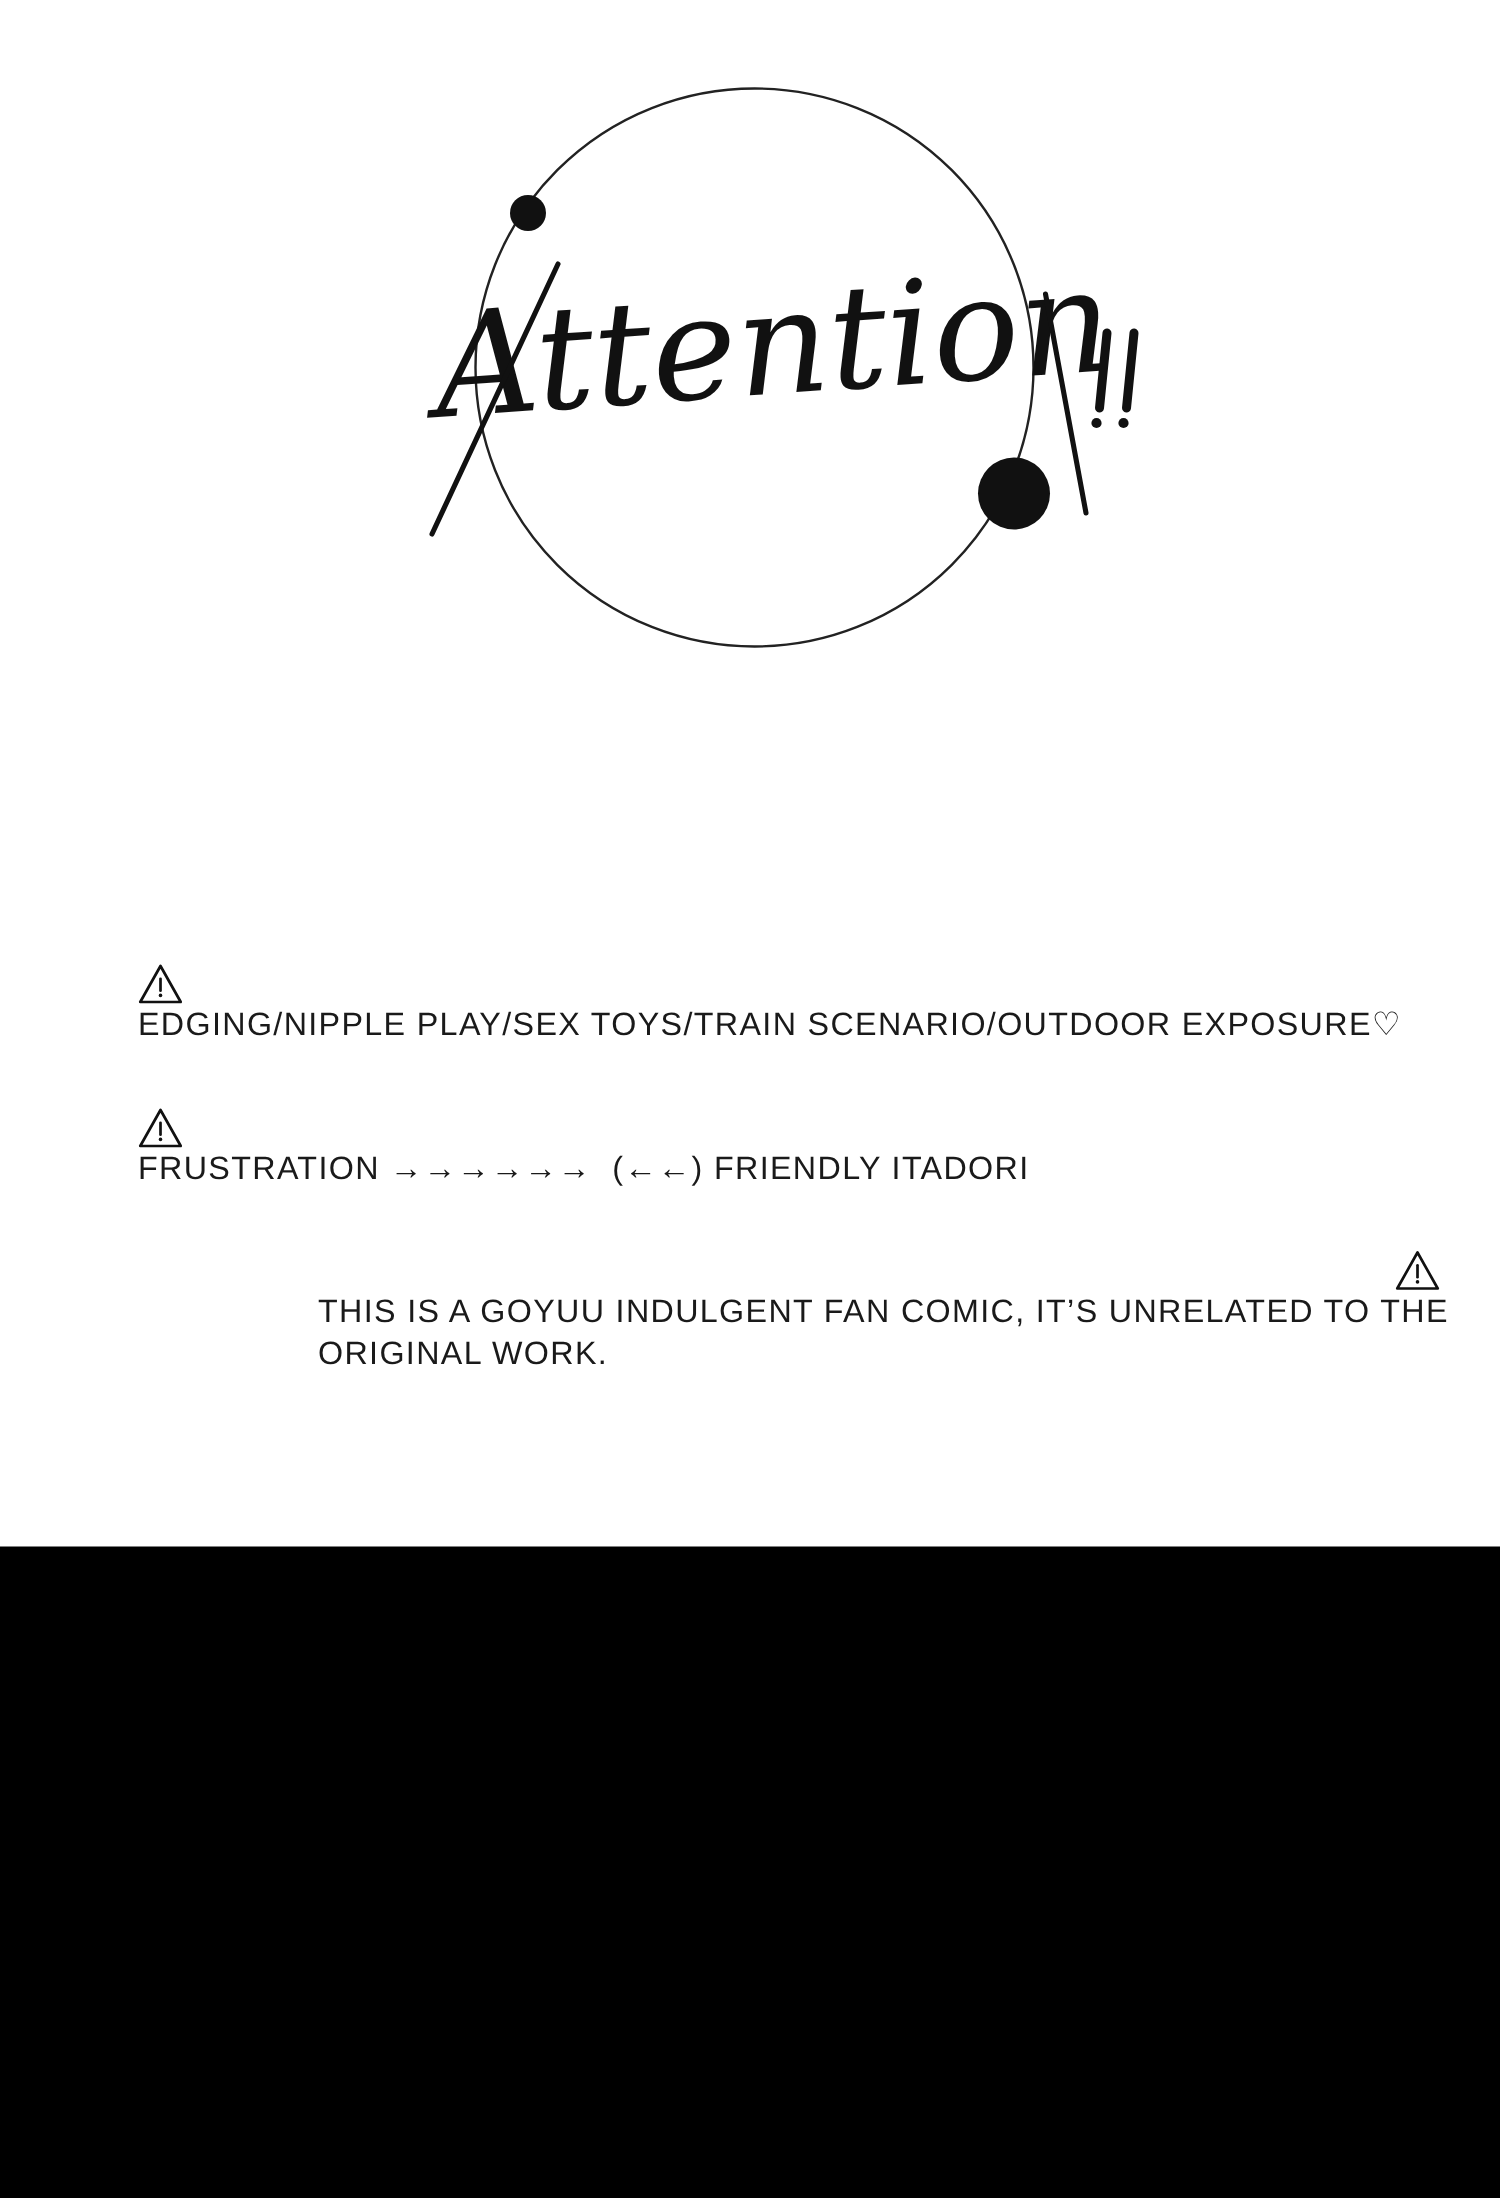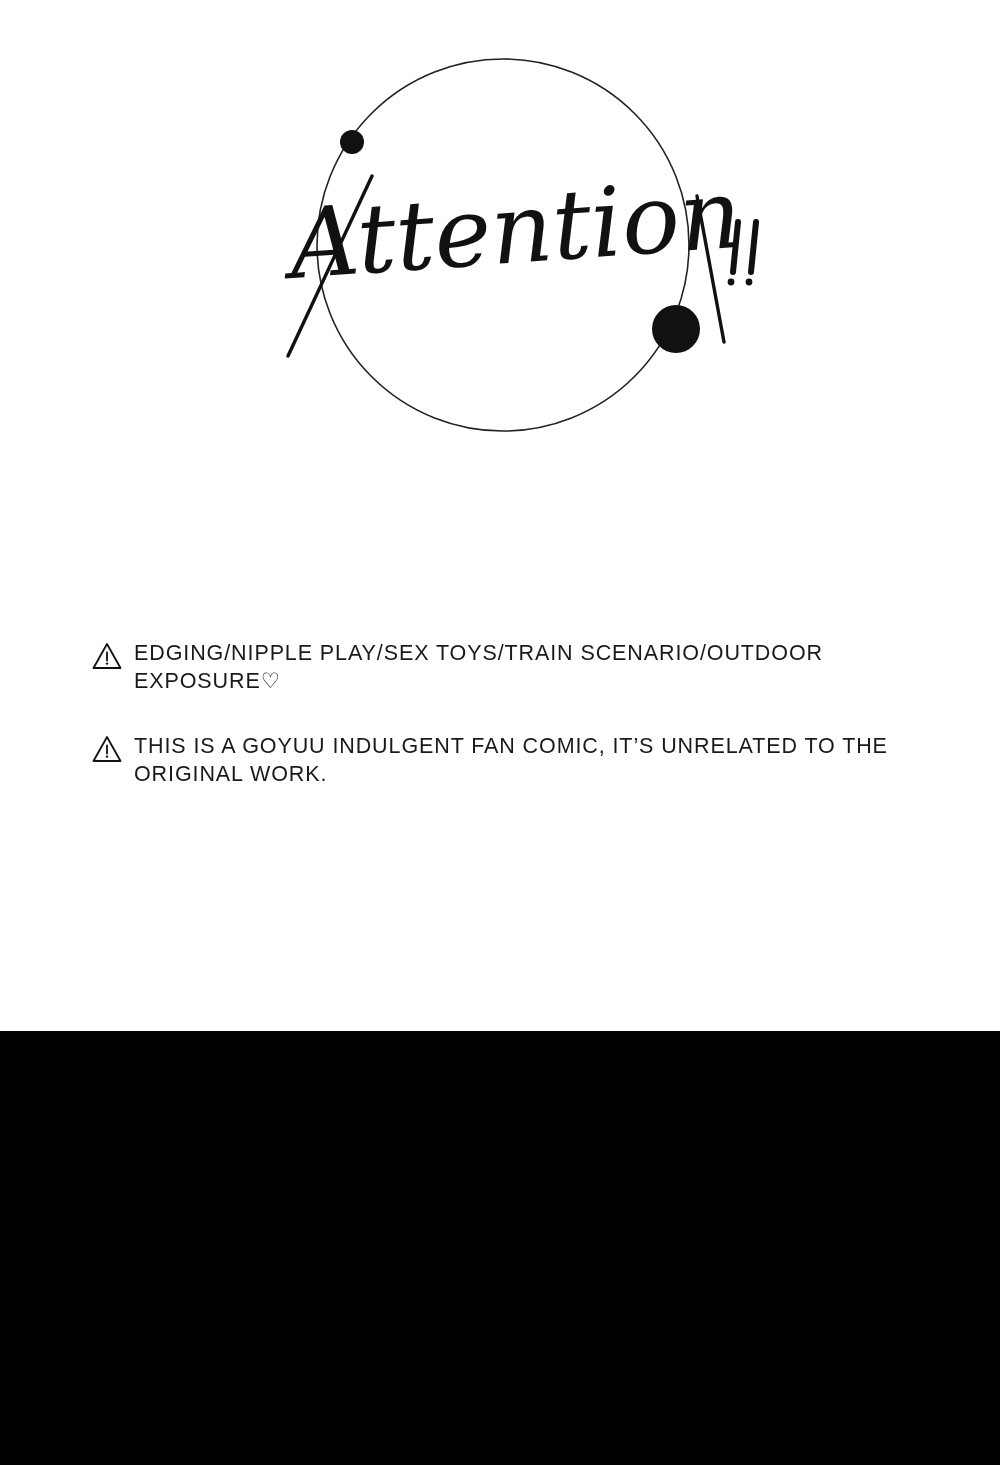--- a/index.html
+++ b/index.html
@@ -39,23 +39,25 @@
   .notes {
     position: absolute;
     left: 92px;
     top: 640px;
     width: 880px;
   }
   .note-row {
     display: flex;
     align-items: flex-start;
     margin-bottom: 38px;
+    flex-direction: column;
   }
   .note-row:last-child {
     margin-bottom: 0;
+    align-items: flex-end;
   }
   .warn-icon {
     flex: 0 0 auto;
     width: 30px;
     height: 28px;
     margin-right: 12px;
     margin-top: 2px;
   }
   .note-text {
     font-family: "Liberation Sans", sans-serif;
@@ -111,20 +113,28 @@
     <div class="note-row">
       <svg class="warn-icon" viewBox="0 0 30 28">
         <path d="M15 2 L28.5 26 L1.5 26 Z" fill="none" stroke="#111111" stroke-width="1.8" stroke-linejoin="round"></path>
         <path d="M15 10.5 L15 18.5" stroke="#111111" stroke-width="1.8" stroke-linecap="round"></path>
         <circle cx="15" cy="21.6" r="1.2" fill="#111111"></circle>
       </svg>
       <div class="note-text">EDGING/NIPPLE PLAY/SEX TOYS/TRAIN SCENARIO/OUTDOOR EXPOSURE♡</div>
     </div>
 
 
+    <div class="note-row">
+      <svg class="warn-icon" viewBox="0 0 30 28">
+        <path d="M15 2 L28.5 26 L1.5 26 Z" fill="none" stroke="#111111" stroke-width="1.8" stroke-linejoin="round"></path>
+        <path d="M15 10.5 L15 18.5" stroke="#111111" stroke-width="1.8" stroke-linecap="round"></path>
+        <circle cx="15" cy="21.6" r="1.2" fill="#111111"></circle>
+      </svg>
+      <div class="note-text">FRUSTRATION →→→→→→  (←←) FRIENDLY ITADORI</div>
+    </div>
 
     <div class="note-row">
       <svg class="warn-icon" viewBox="0 0 30 28">
         <path d="M15 2 L28.5 26 L1.5 26 Z" fill="none" stroke="#111111" stroke-width="1.8" stroke-linejoin="round"></path>
         <path d="M15 10.5 L15 18.5" stroke="#111111" stroke-width="1.8" stroke-linecap="round"></path>
         <circle cx="15" cy="21.6" r="1.2" fill="#111111"></circle>
       </svg>
       <div class="note-text" style="max-width:760px">THIS IS A GOYUU INDULGENT FAN COMIC, IT’S UNRELATED TO THE ORIGINAL WORK.</div>
     </div>
 

